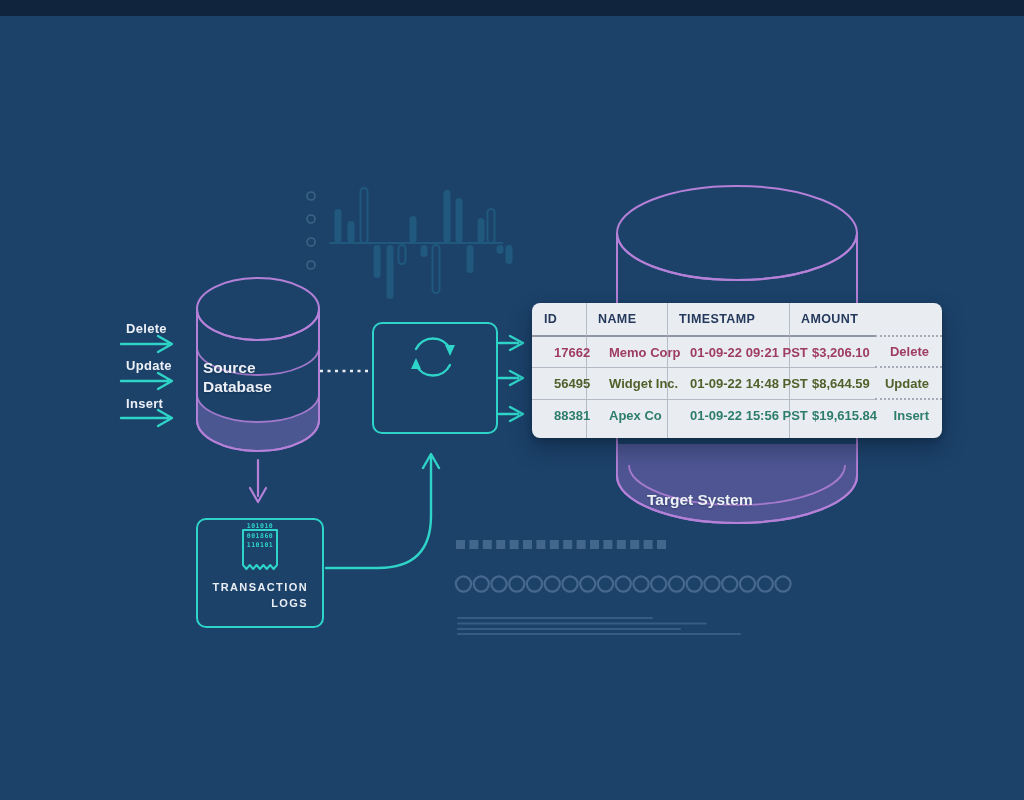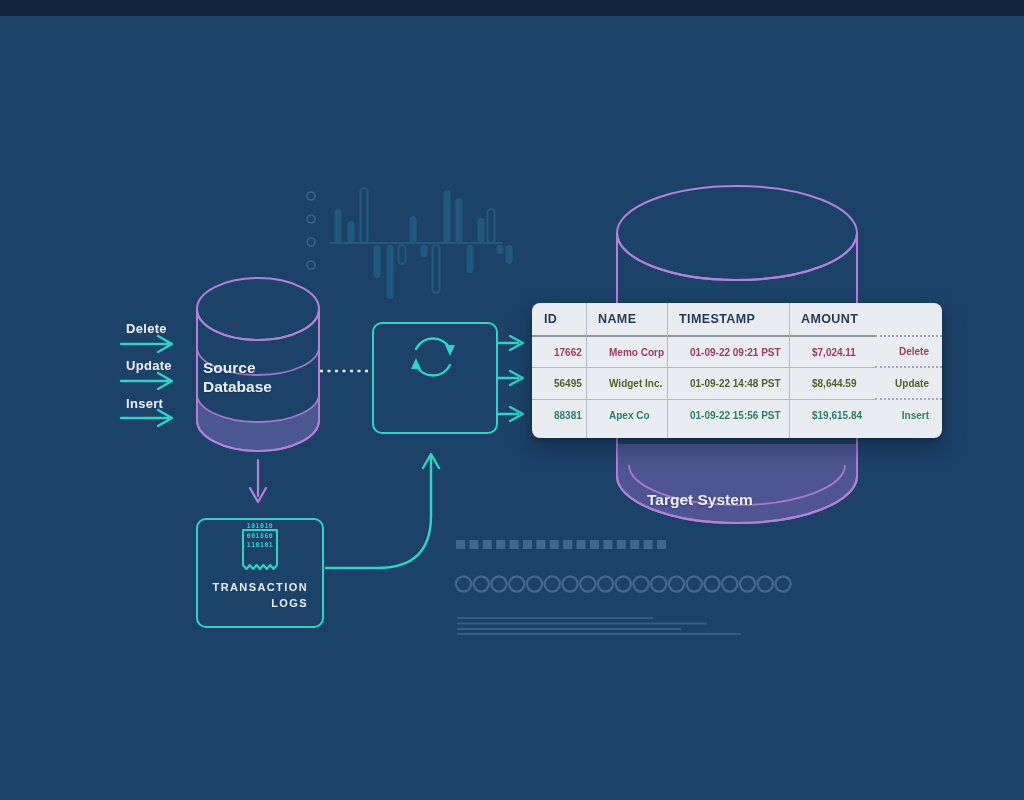--- a/index.html
+++ b/index.html
@@ -57,21 +57,21 @@
     grid-template-rows:34px 31px 32px 38px;
   }
   .trow{display:contents;}
   .cell{display:flex;align-items:center;box-sizing:border-box;min-width:0;white-space:nowrap;text-align:right;}
   .cell.c1{padding-left:12px;}
   .cell.c2,.cell.c3,.cell.c4{padding-left:11px;}
   .cell.action{justify-content:flex-end;padding-right:13px;}
   .c1,.c2,.c3{border-right:1px solid #b6bcc7;}
   .head{font-size:12.5px;font-weight:700;color:#25395c;letter-spacing:.4px;border-bottom:2px solid #8f97a4;}
   .head.action{border-bottom:2px dotted #a3aab5;}
-  .trow-data .cell{font-size:10px;font-weight:700;padding-left:22px;}
+  .trow-data .cell{font-size:13px;font-weight:700;padding-left:22px;}
   .row-sep .cell{border-bottom:1px solid #b3bac4;}
   .row-sep .cell.action{border-bottom:2px dotted #a3aab5;}
   .row-last .cell{padding-bottom:7px;}
 </style>
 </head>
 <body>
 
 <div id="stage">
 
   <svg id="diagram-svg" viewBox="0 0 1024 800">
@@ -219,21 +219,21 @@
       <div class="cell head c1">ID</div>
       <div class="cell head c2">NAME</div>
       <div class="cell head c3">TIMESTAMP</div>
       <div class="cell head c4">AMOUNT</div>
       <div class="cell head c5 action"></div>
     </div>
     <div class="trow trow-data row-sep" style="color: rgb(158, 60, 97);">
       <div class="cell c1">17662</div>
       <div class="cell c2">Memo Corp</div>
       <div class="cell c3">01-09-22 09:21 PST</div>
-      <div class="cell c4">$7,024.11</div>
+      <div class="cell c4">$3,206.10</div>
       <div class="cell c5 action">Delete</div>
     </div>
     <div class="trow trow-data row-sep" style="color: rgb(81, 96, 42);">
       <div class="cell c1">56495</div>
       <div class="cell c2">Widget Inc.</div>
       <div class="cell c3">01-09-22 14:48 PST</div>
       <div class="cell c4">$8,644.59</div>
       <div class="cell c5 action">Update</div>
     </div>
     <div class="trow trow-data row-last" style="color: rgb(46, 125, 108);">

